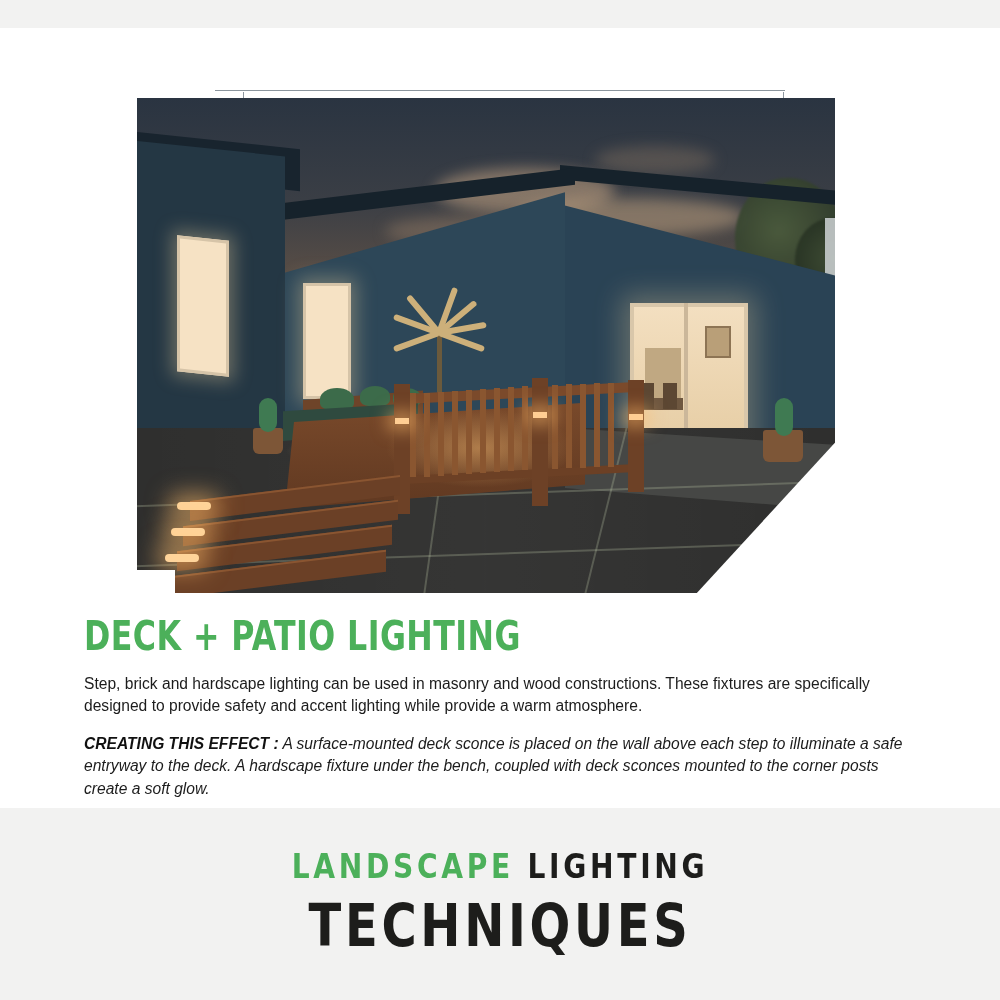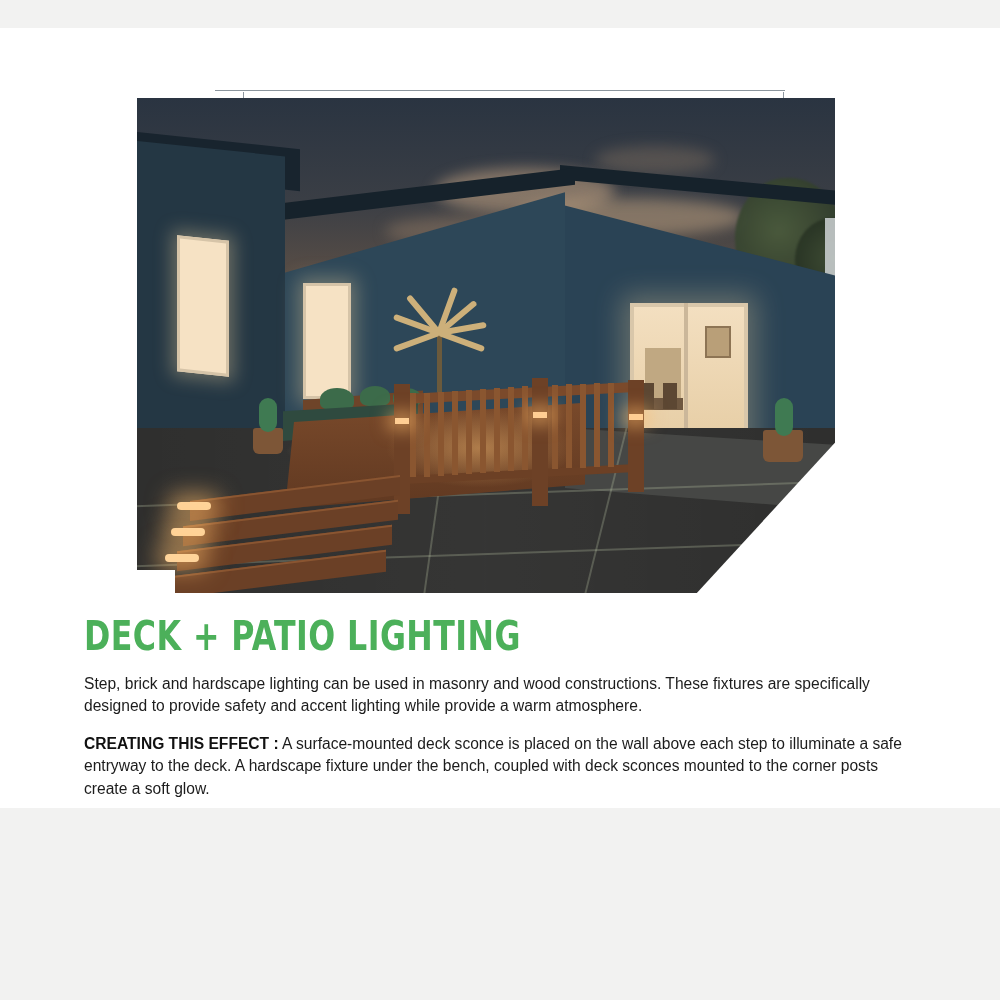--- a/index.html
+++ b/index.html
@@ -365,21 +365,21 @@
     text-transform: uppercase;
     transform: scaleX(0.88);
     transform-origin: left center;
   }
   .body-text {
     margin: 0 0 16px 0;
     font-size: 15.6px;
     line-height: 1.42;
     color: #1c1c1c;
   }
-  .body-text.second { margin-bottom: 0; }
+  .body-text.second { margin-bottom: 0; font-style: italic; }
   .lead-label {
     font-weight: bold;
     color: #111;
   }
 
   
   .footer {
     position: absolute;
     left: 0;
     top: 808px;
@@ -524,14 +524,21 @@
       <div class="white-flap" style="left:0; top:500px; width:40px; height:25px;"></div>
     </div>
 
     <div class="text-block">
       <h1 class="headline">DECK + PATIO LIGHTING</h1>
       <p class="body-text">Step, brick and hardscape lighting can be used in masonry and wood constructions. These fixtures are specifically designed to provide safety and accent lighting while provide a warm atmosphere.</p>
       <p class="body-text second"><span class="lead-label">CREATING THIS EFFECT :</span><span> A surface-mounted deck sconce is placed on the wall above each step to illuminate a safe entryway to the deck. A hardscape fixture under the bench, coupled with deck sconces mounted to the corner posts create a soft glow.</span></p>
     </div>
   </div>
 
+  <div class="footer">
+    <div class="footer-line1">
+      <span class="green">LANDSCAPE</span>
+      <span class="dark">LIGHTING</span>
+    </div>
+    <div class="footer-line2">TECHNIQUES</div>
+  </div>
 
 </div>
 
 </body></html>

